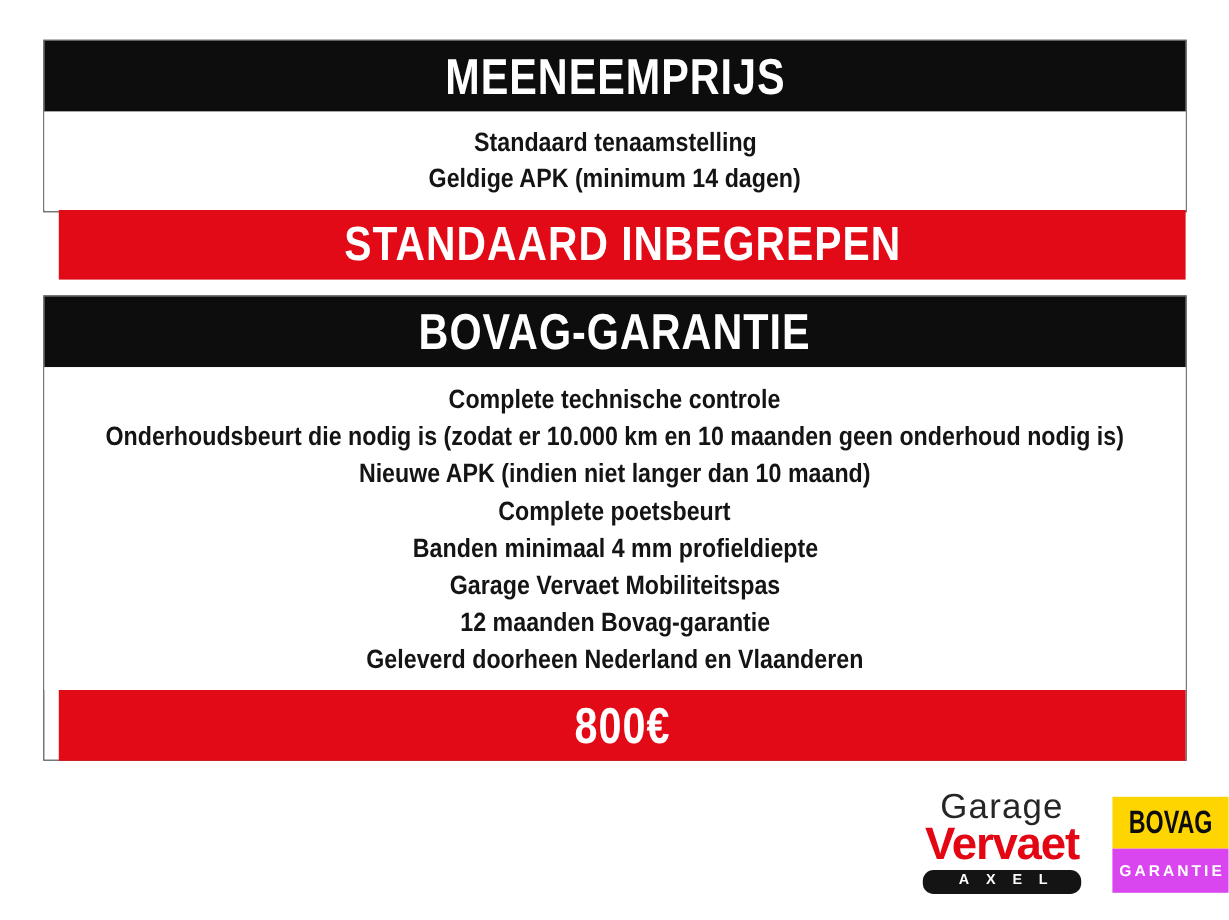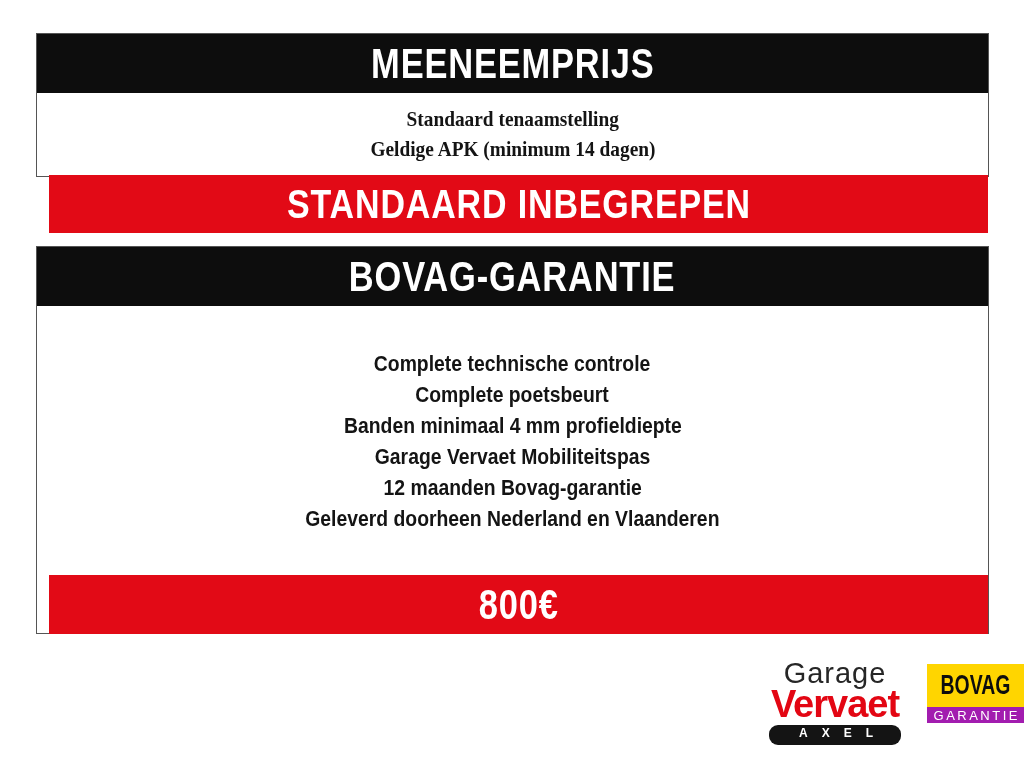--- a/index.html
+++ b/index.html
@@ -52,21 +52,21 @@
   }
 
   .body-list {
     display: flex;
     flex-direction: column;
     justify-content: center;
     align-items: center;
     text-align: center;
     background: #ffffff;
   }
-  .card-top .body-list    { height: 82px; font-family: Liberation Serif, serif; }
+  .card-top .body-list    { height: 82px; }
   .card-bottom .body-list { height: 269px; }
   .line { line-height: 30px; font-size: 22px; }
   .card-bottom .line { line-height: 31px; }
   .cond {
     display: inline-block;
     transform: scaleX(0.88);
     white-space: nowrap;
   }
 
   
@@ -126,27 +126,27 @@
     white-space: nowrap;
   }
   .bovag-red {
     width: 34px;
     background: #e30613;
     display: flex;
     align-items: center;
     justify-content: center;
   }
   .bovag-bottom {
-    height: 16px;
-    background: #a21caf;
-    color: #ffffff;
-    display: flex;
-    align-items: center;
-    justify-content: center;
-    font-weight: normal;
+    height: 37px;
+    background: #d946ef;
+    color: #ffffff;
+    display: flex;
+    align-items: center;
+    justify-content: center;
+    font-weight: bold;
     font-size: 13px;
     letter-spacing: 2.5px;
     text-indent: 2.5px;
   }
 </style>
 </head>
 <body>
 
 <div class="page">
 
@@ -162,20 +162,22 @@
       <span class="h-mid">STANDAARD INBEGREPEN</span>
     </div>
   </section>
 
   <section class="card card-bottom">
     <div class="bar bar-black">
       <span class="h-big">BOVAG-GARANTIE</span>
     </div>
     <div class="body-list">
       <div class="line"><span class="cond">Complete technische controle</span></div>
+      <div class="line"><span class="cond">Onderhoudsbeurt die nodig is (zodat er 10.000 km en 10 maanden geen onderhoud nodig is)</span></div>
+      <div class="line"><span class="cond">Nieuwe APK (indien niet langer dan 10 maand)</span></div>
       <div class="line"><span class="cond">Complete poetsbeurt</span></div>
       <div class="line"><span class="cond">Banden minimaal 4 mm profieldiepte</span></div>
       <div class="line"><span class="cond">Garage Vervaet Mobiliteitspas</span></div>
       <div class="line"><span class="cond">12 maanden Bovag-garantie</span></div>
       <div class="line"><span class="cond">Geleverd doorheen Nederland en Vlaanderen</span></div>
     </div>
     <div class="bar bar-red">
       <span class="h-big">800€</span>
     </div>
   </section>

